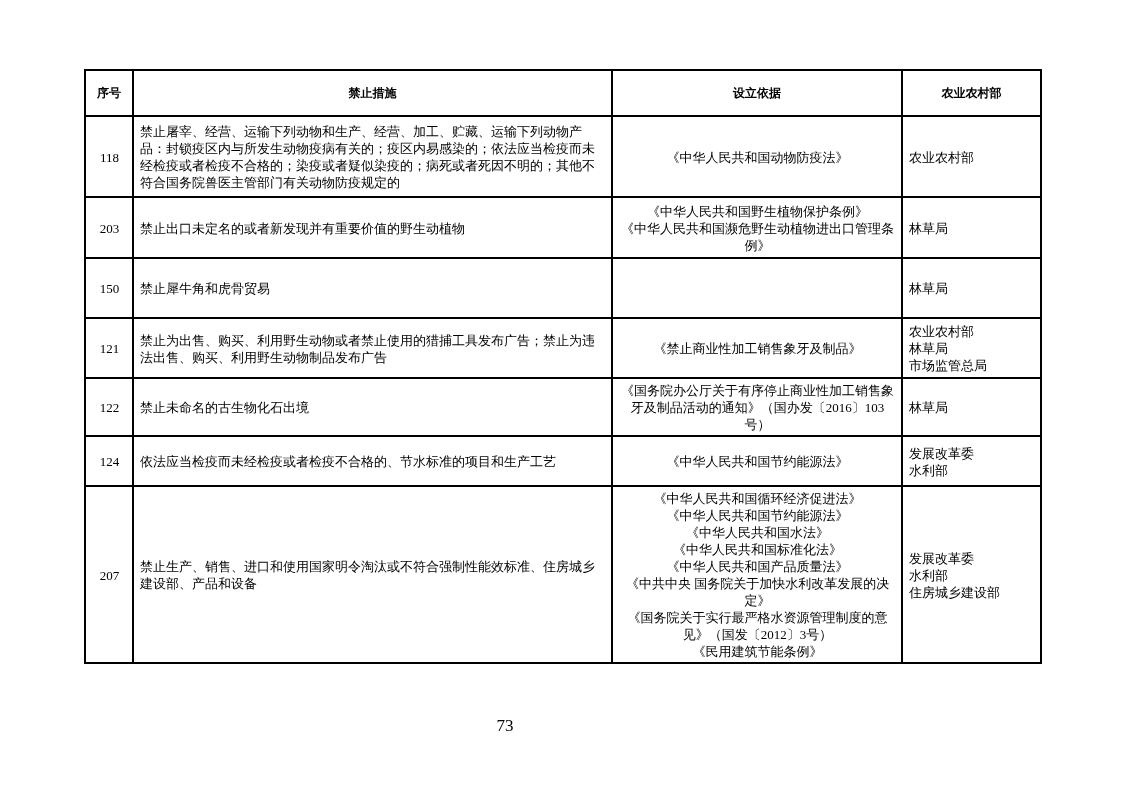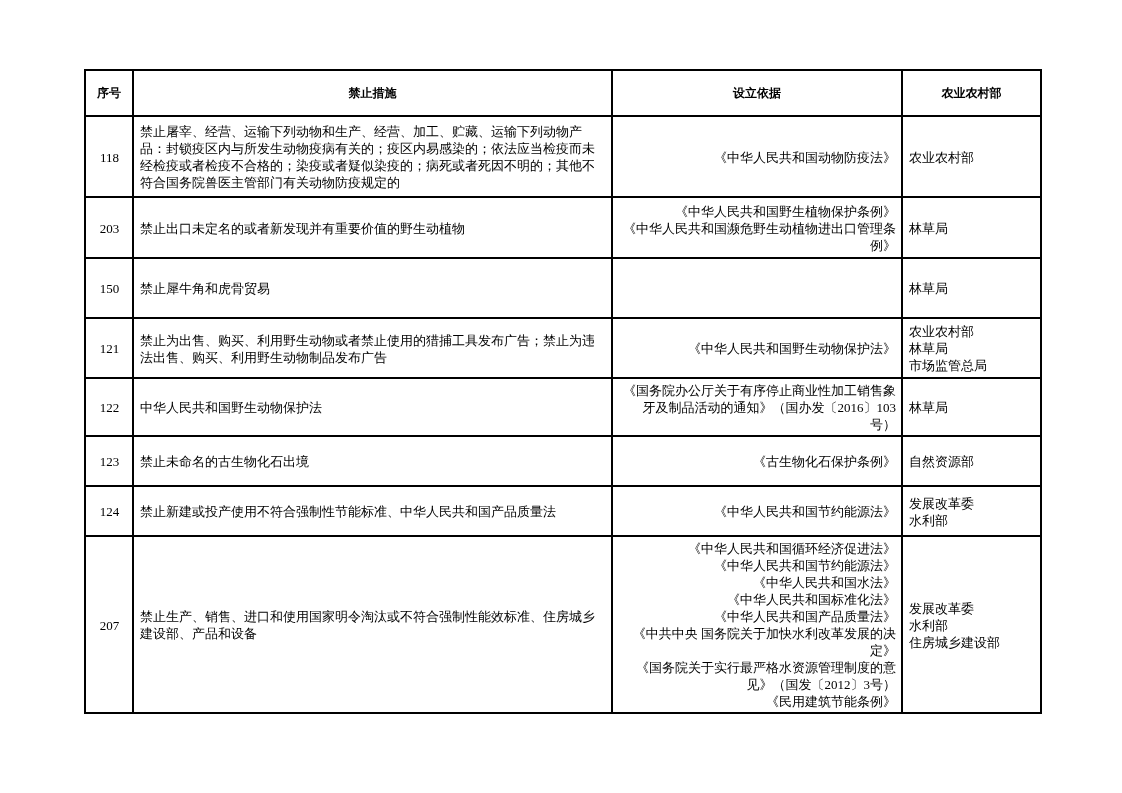--- a/index.html
+++ b/index.html
@@ -42,21 +42,21 @@
     padding: 2px 2px;
   }
   td.cell-no {
     text-align: center;
     padding-left: 2px;
     padding-right: 2px;
     font-family: "Liberation Serif", "DejaVu Serif", serif;
     margin-top: 44px;
   }
   td.cell-measure { text-align: left; white-space: pre-line; }
-  td.cell-basis   { text-align: right; white-space: pre-line; padding-left: 5px; }
+  td.cell-basis   { text-align: center; white-space: pre-line; padding-left: 5px; }
   td.cell-dept    { text-align: left; white-space: pre-line; padding-left: 8px; }
   .page-number {
     position: absolute;
     top: 716px;
     left: 0;
     width: 1010px;
     text-align: center;
     font-size: 17px;
     font-family: "Liberation Serif", "DejaVu Serif", serif;
   }
@@ -95,40 +95,34 @@
     </tr>
     <tr style="height:60px;">
       <td class="cell-no">150</td>
       <td class="cell-measure">禁止犀牛角和虎骨贸易</td>
       <td class="cell-basis"></td>
       <td class="cell-dept">林草局</td>
     </tr>
     <tr style="height:60px;">
       <td class="cell-no">121</td>
       <td class="cell-measure">禁止为出售、购买、利用野生动物或者禁止使用的猎捕工具发布广告；禁止为违法出售、购买、利用野生动物制品发布广告</td>
-      <td class="cell-basis">《中华人民共和国野生动物保护法》</td>
+      <td class="cell-basis">《禁止商业性加工销售象牙及制品》</td>
       <td class="cell-dept">农业农村部
 林草局
 市场监管总局</td>
     </tr>
     <tr style="height:56px;">
       <td class="cell-no">122</td>
-      <td class="cell-measure">中华人民共和国野生动物保护法</td>
+      <td class="cell-measure">禁止未命名的古生物化石出境</td>
       <td class="cell-basis">《国务院办公厅关于有序停止商业性加工销售象牙及制品活动的通知》（国办发〔2016〕103号）</td>
       <td class="cell-dept">林草局</td>
     </tr>
     <tr style="height:50px;">
-      <td class="cell-no">123</td>
-      <td class="cell-measure">禁止未命名的古生物化石出境</td>
-      <td class="cell-basis">《古生物化石保护条例》</td>
-      <td class="cell-dept">自然资源部</td>
-    </tr>
-    <tr style="height:50px;">
       <td class="cell-no">124</td>
-      <td class="cell-measure">禁止新建或投产使用不符合强制性节能标准、中华人民共和国产品质量法</td>
+      <td class="cell-measure">依法应当检疫而未经检疫或者检疫不合格的、节水标准的项目和生产工艺</td>
       <td class="cell-basis">《中华人民共和国节约能源法》</td>
       <td class="cell-dept">发展改革委
 水利部</td>
     </tr>
     <tr style="height:160px;">
       <td class="cell-no">207</td>
       <td class="cell-measure">禁止生产、销售、进口和使用国家明令淘汰或不符合强制性能效标准、住房城乡建设部、产品和设备</td>
       <td class="cell-basis">《中华人民共和国循环经济促进法》
 《中华人民共和国节约能源法》
 《中华人民共和国水法》
@@ -137,14 +131,15 @@
 《中共中央 国务院关于加快水利改革发展的决定》
 《国务院关于实行最严格水资源管理制度的意见》（国发〔2012〕3号）
 《民用建筑节能条例》</td>
       <td class="cell-dept">发展改革委
 水利部
 住房城乡建设部</td>
     </tr>
   </tbody>
     </table>
 
+  <div class="page-number">73</div>
 
 </div>
 
 </body></html>

